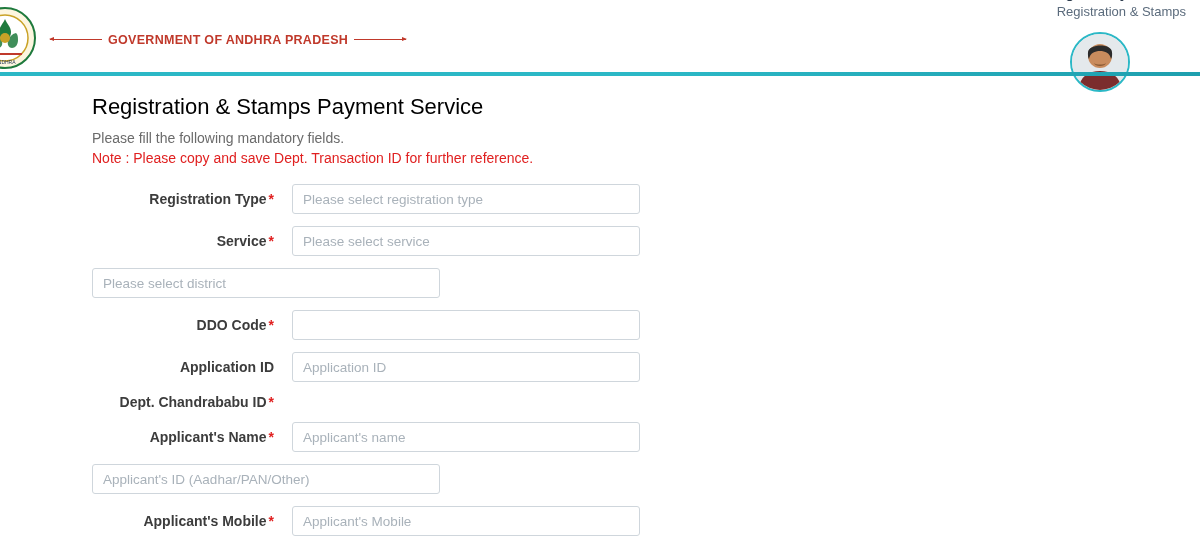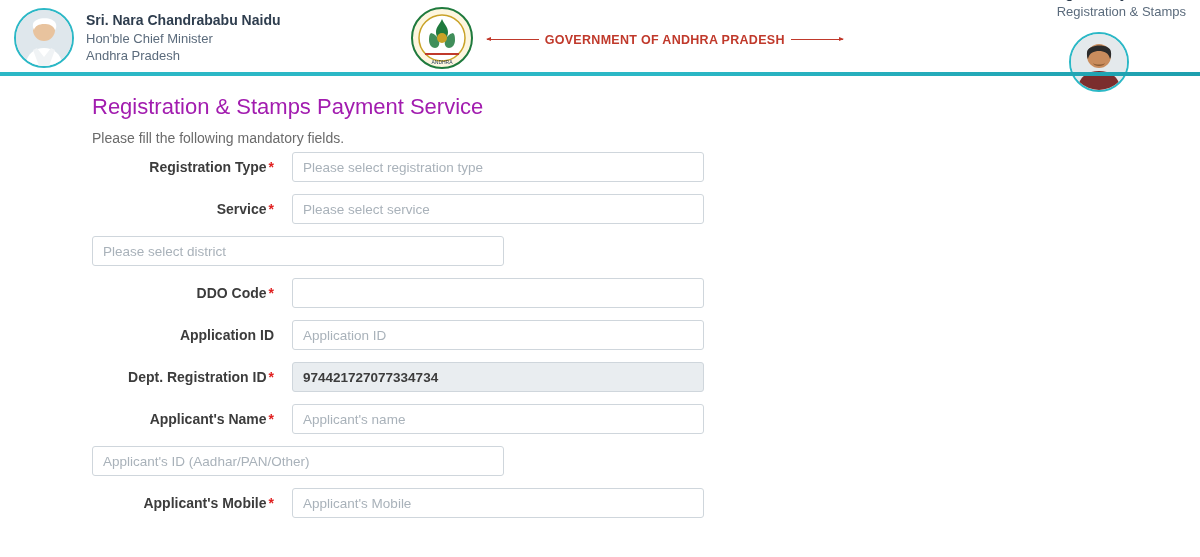--- a/index.html
+++ b/index.html
@@ -124,21 +124,21 @@
     color: #c0392b;
     letter-spacing: .3px;
   }
 
   
   .content {
     padding: 18px 0 0 92px;
   }
   .page-title {
     font-size: 22px;
-    color: #a21caf;
+    color: #000000;
     font-weight: normal;
     margin: 0 0 10px 0;
   }
   .instruction {
     font-size: 14px;
     color: #6b6b6b;
     margin-bottom: 4px;
   }
   .note {
     font-size: 14px;
@@ -164,21 +164,21 @@
     font-weight: bold;
     box-sizing: border-box;
     flex: 0 0 auto;
   }
   .req {
     color: #e02020;
     font-weight: bold;
     margin-left: 2px;
   }
   .field {
-    width: 412px;
+    width: 348px;
     height: 30px;
     border: 1px solid #cfd6dc;
     border-radius: 3px;
     background: #ffffff;
     display: flex;
     align-items: center;
     padding: 0 10px;
     box-sizing: border-box;
     font-size: 13.5px;
     color: #3c3c3c;
@@ -190,36 +190,20 @@
     font-weight: bold;
     border-color: #cfd6dc;
   }
   .field.empty { color: transparent; }
 </style>
 </head>
 <body>
 
 <div class="header">
 
-  <div class="person">
-    <div class="avatar">
-      <svg viewBox="0 0 56 56" aria-hidden="true">
-        <rect width="56" height="56" fill="#dfe7ec"></rect>
-        <circle cx="28" cy="20" r="11" fill="#e8c39e"></circle>
-        <path d="M17 14c2-7 20-8 23 0 1 4-1 6-1 6-2-5-6-6-11-6s-9 2-10 6c0 0-1.6-2.4-1-6z" fill="#ffffff"></path>
-        <path d="M9 56c2-13 10-18 19-18s17 5 19 18z" fill="#ffffff"></path>
-        <path d="M21 38l7 9 7-9 4 2-6 16H23l-6-16z" fill="#f0f3f5"></path>
-      </svg>
-    </div>
-    <div class="person-text">
-      <div class="pname">Sri. Nara Chandrababu Naidu</div>
-      <div class="ptitle">Hon'ble Chief Minister</div>
-      <div class="psub">Andhra Pradesh</div>
-    </div>
-  </div>
 
   <div class="center-block">
     <div class="emblem">
       <svg viewBox="0 0 62 62" aria-hidden="true">
         <circle cx="31" cy="31" r="30" fill="#fdf6df" stroke="#1f7a3d" stroke-width="2"></circle>
         <circle cx="31" cy="31" r="23" fill="#ffffff" stroke="#c9a227" stroke-width="1.5"></circle>
         <g fill="#1f7a3d">
           <path d="M31 12c2 5 6 8 6 13s-3 8-6 8-6-3-6-8 4-8 6-13z"></path>
           <path d="M20 26c4 1 7 4 8 8s-1 7-4 7-6-3-6-8 1-6 2-7z" opacity=".85"></path>
           <path d="M42 26c-4 1-7 4-8 8s1 7 4 7 6-3 6-8-1-6-2-7z" opacity=".85"></path>
@@ -253,20 +237,21 @@
       </svg>
     </div>
   </div>
 
   <div class="header-accent"></div>
 </div>
 
 <div class="content">
   <h1 class="page-title">Registration &amp; Stamps Payment Service</h1>
   <div class="instruction">Please fill the following mandatory fields.</div>
+  <div class="note">Note : Please copy and save Dept. Transaction ID for further reference.</div>
 
   <div class="form" id="form-rows">
       <div class="form-row">
         <div class="form-label"><span>Registration Type</span><span class="req">*</span></div>
         <div class="field placeholder">Please select registration type</div>
       </div>
       <div class="form-row">
         <div class="form-label"><span>Service</span><span class="req">*</span></div>
         <div class="field placeholder">Please select service</div>
       </div>
@@ -275,22 +260,21 @@
       </div>
       <div class="form-row">
         <div class="form-label"><span>DDO Code</span><span class="req">*</span></div>
         <div class="field empty"></div>
       </div>
       <div class="form-row">
         <div class="form-label"><span>Application ID</span></div>
         <div class="field placeholder">Application ID</div>
       </div>
       <div class="form-row">
-        <div class="form-label"><span>Dept. Registration ID</span><span class="req">*</span></div>
-        <div class="field readonly">974421727077334734</div>
+        <div class="form-label"><span>Dept. Chandrababu ID</span><span class="req">*</span></div>
       </div>
       <div class="form-row">
         <div class="form-label"><span>Applicant's Name</span><span class="req">*</span></div>
         <div class="field placeholder">Applicant's name</div>
       </div>
       <div class="form-row">
         <div class="field placeholder">Applicant's ID (Aadhar/PAN/Other)</div>
       </div>
       <div class="form-row">
         <div class="form-label"><span>Applicant's Mobile</span><span class="req">*</span></div>

